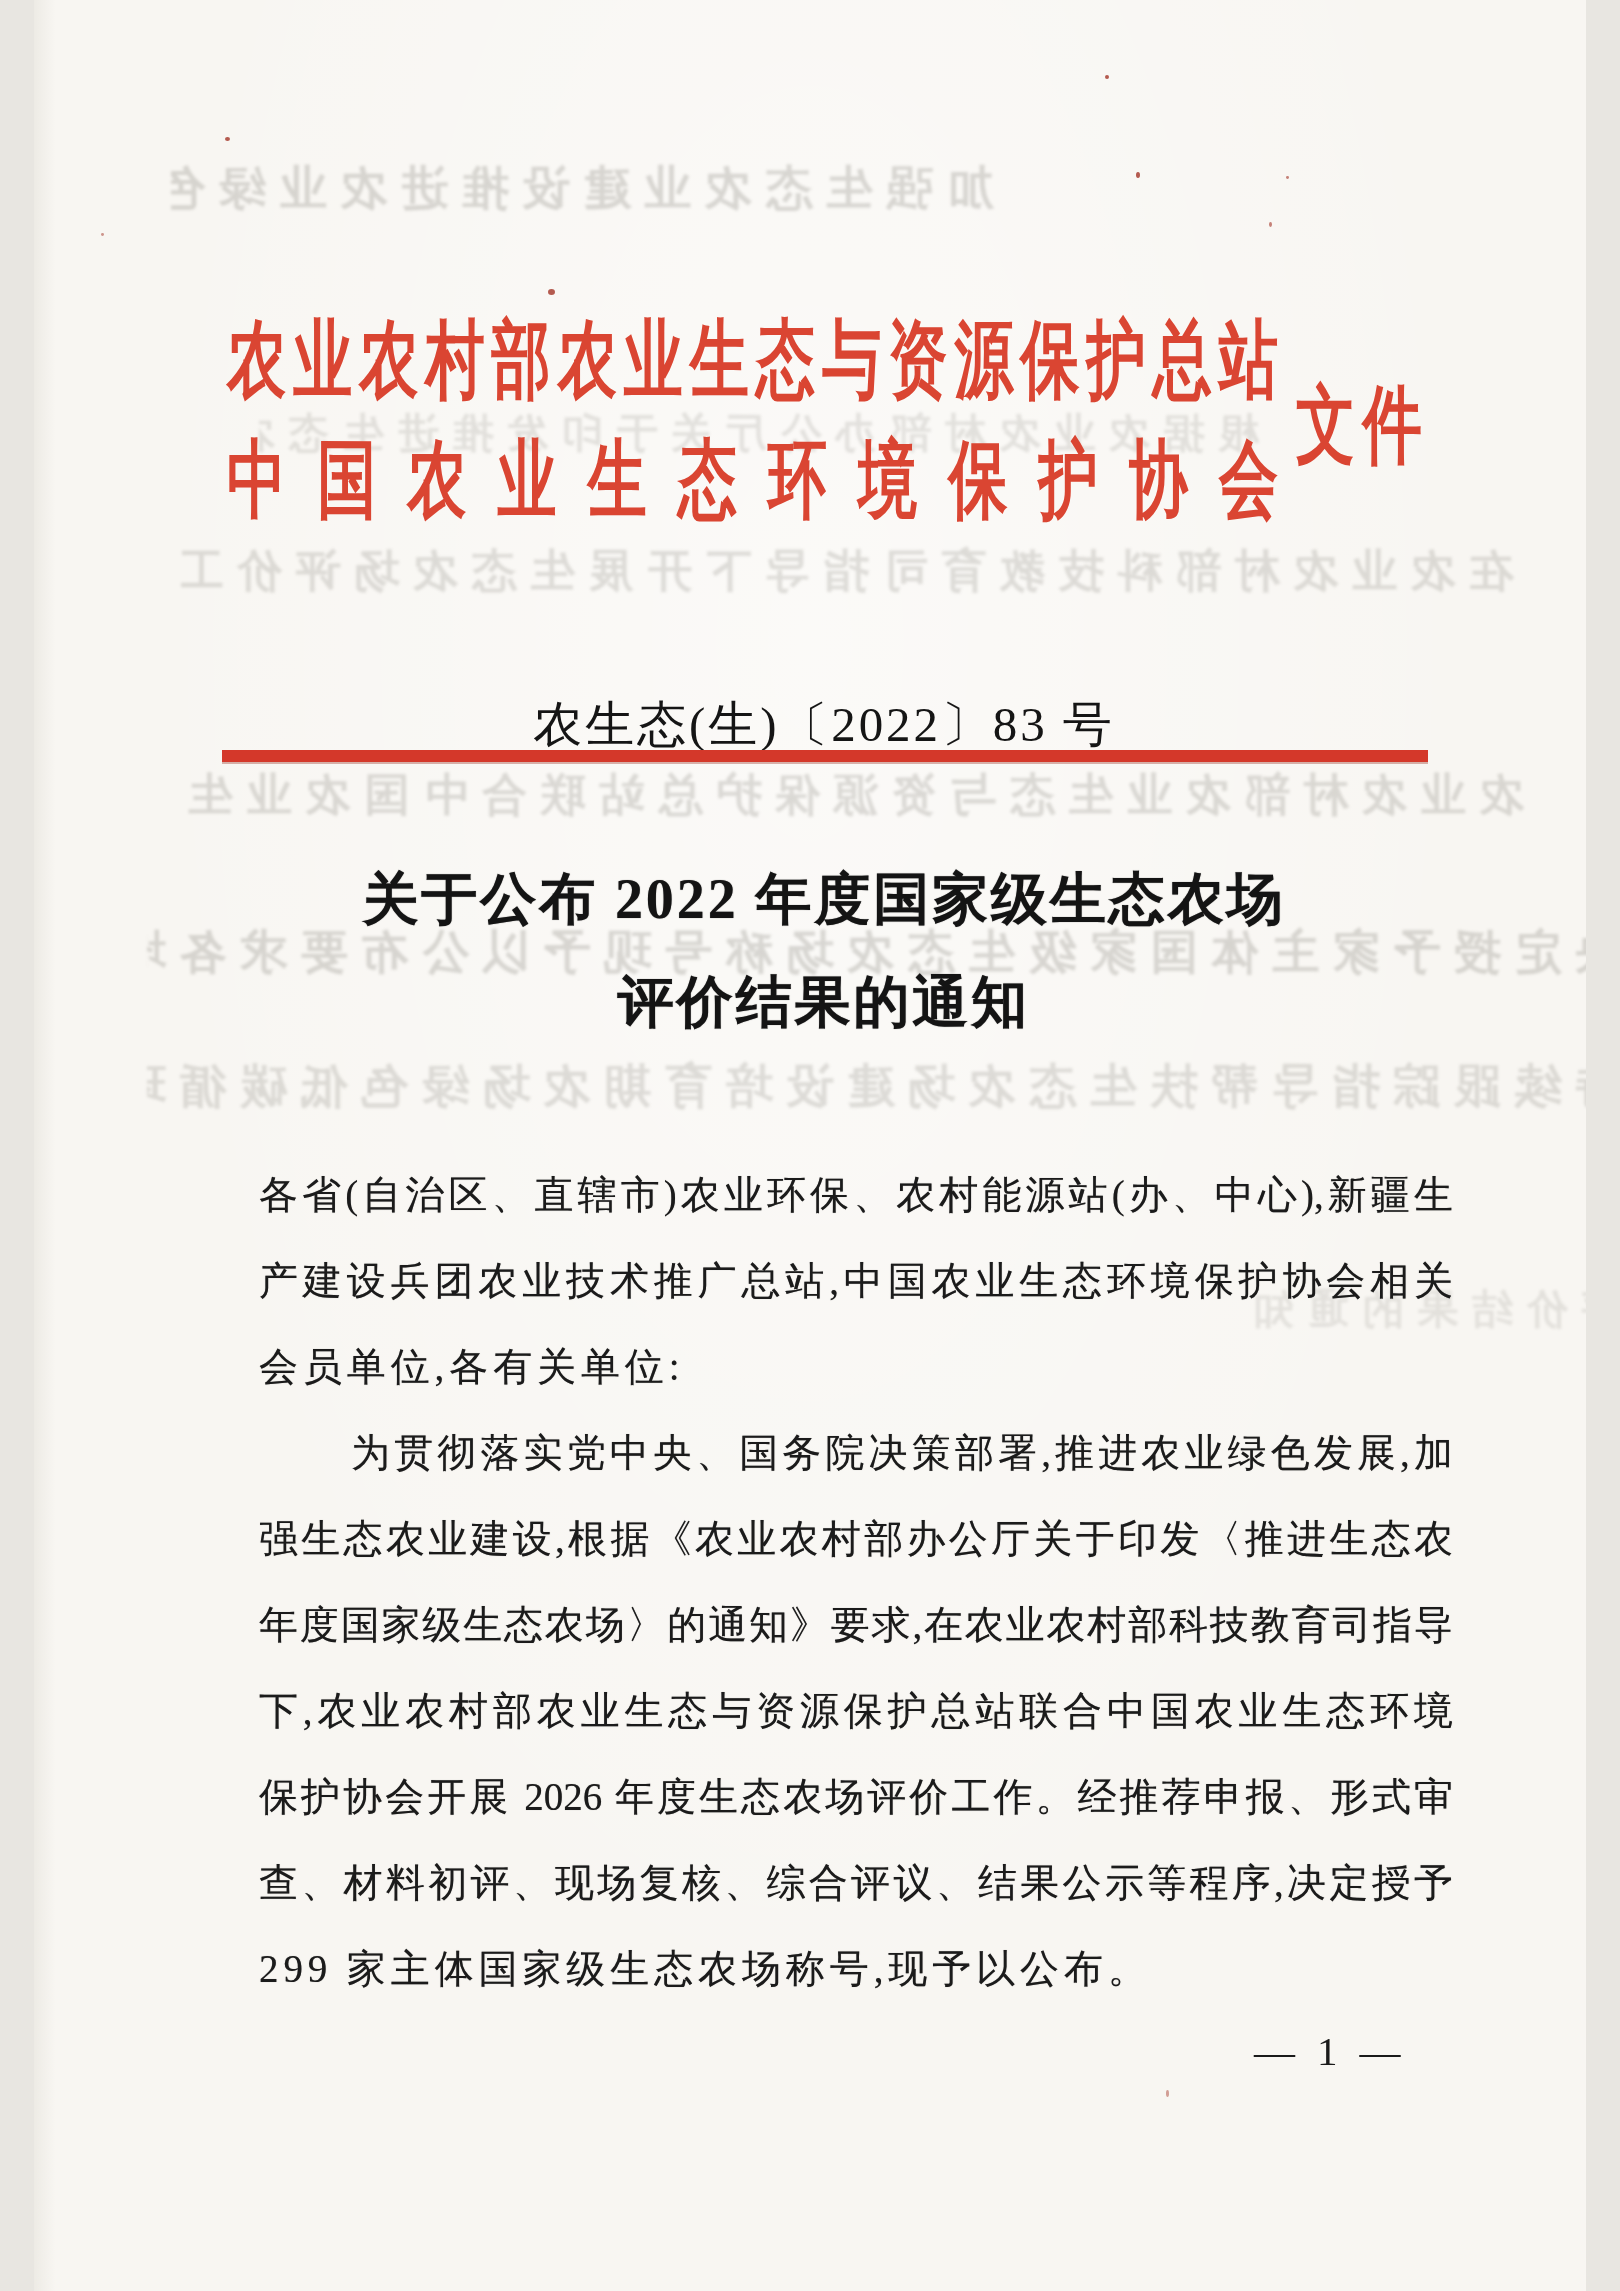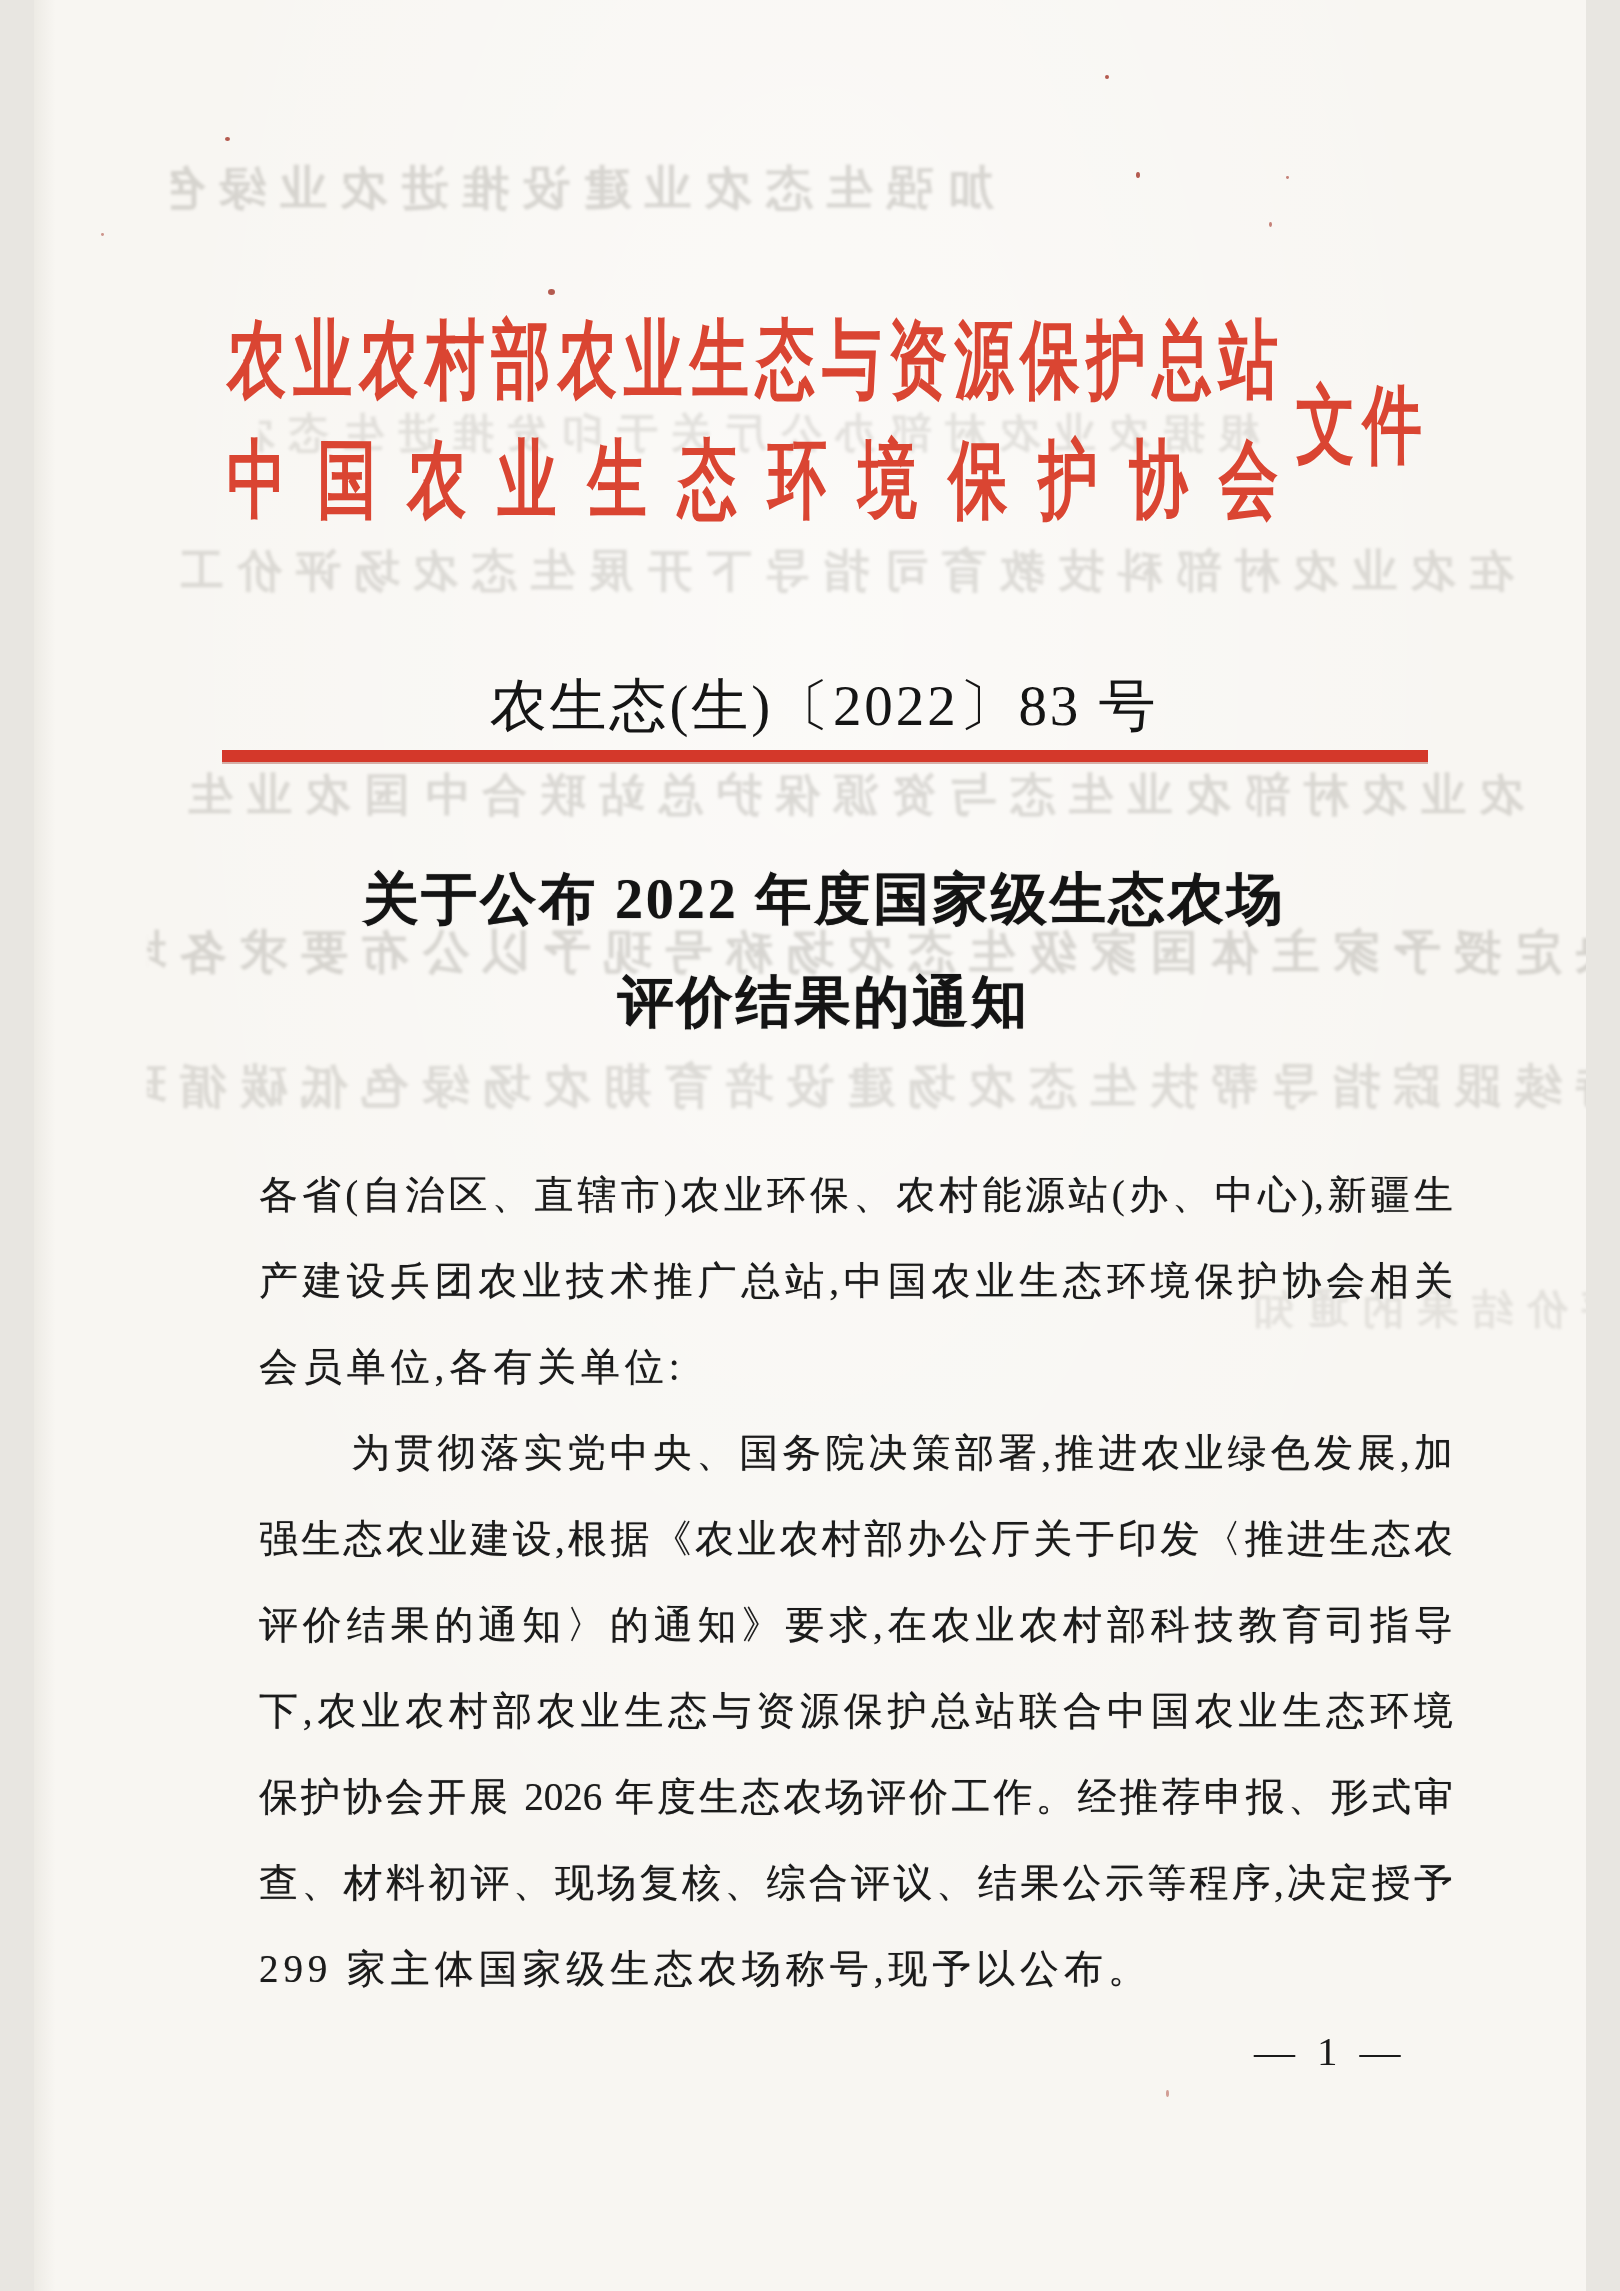--- a/index.html
+++ b/index.html
@@ -66,24 +66,24 @@
     font-weight: bold;
     color: #da4532;
     letter-spacing: 7.8px;
     transform: scaleY(1.45);
     white-space: nowrap;
   }
 
   .doc-number {
     position: absolute;
     left: 193px;
-    top: 668px;
+    top: 692px;
     width: 1194px;
     text-align: center;
-    font-size: 57px;
+    font-size: 49px;
     letter-spacing: 2.9px;
     color: #151515;
   }
 
   .red-rule {
     position: absolute;
     left: 188px;
     top: 750px;
     width: 1206px;
     height: 11.8px;
@@ -176,21 +176,21 @@
     <div class="title-line">关于公布 2022 年度国家级生态农场</div>
     <div class="title-line">评价结果的通知</div>
   </div>
 
   <div class="body-block">
     <div class="bline">各省(自治区、直辖市)农业环保、农村能源站(办、中心),新疆生</div>
     <div class="bline">产建设兵团农业技术推广总站,中国农业生态环境保护协会相关</div>
     <div class="bline left">会员单位,各有关单位:</div>
     <div class="bline indent">为贯彻落实党中央、国务院决策部署,推进农业绿色发展,加</div>
     <div class="bline">强生态农业建设,根据《农业农村部办公厅关于印发〈推进生态农</div>
-    <div class="bline">评价结果的通知〉的通知》要求,在农业农村部科技教育司指导</div>
+    <div class="bline">年度国家级生态农场〉的通知》要求,在农业农村部科技教育司指导</div>
     <div class="bline">下,农业农村部农业生态与资源保护总站联合中国农业生态环境</div>
     <div class="bline">保护协会开展 2026 年度生态农场评价工作。经推荐申报、形式审</div>
     <div class="bline">查、材料初评、现场复核、综合评议、结果公示等程序,决定授予</div>
     <div class="bline left">299 家主体国家级生态农场称号,现予以公布。</div>
   </div>
 
   <div class="page-number">— 1 —</div>
 
 </div>
 

